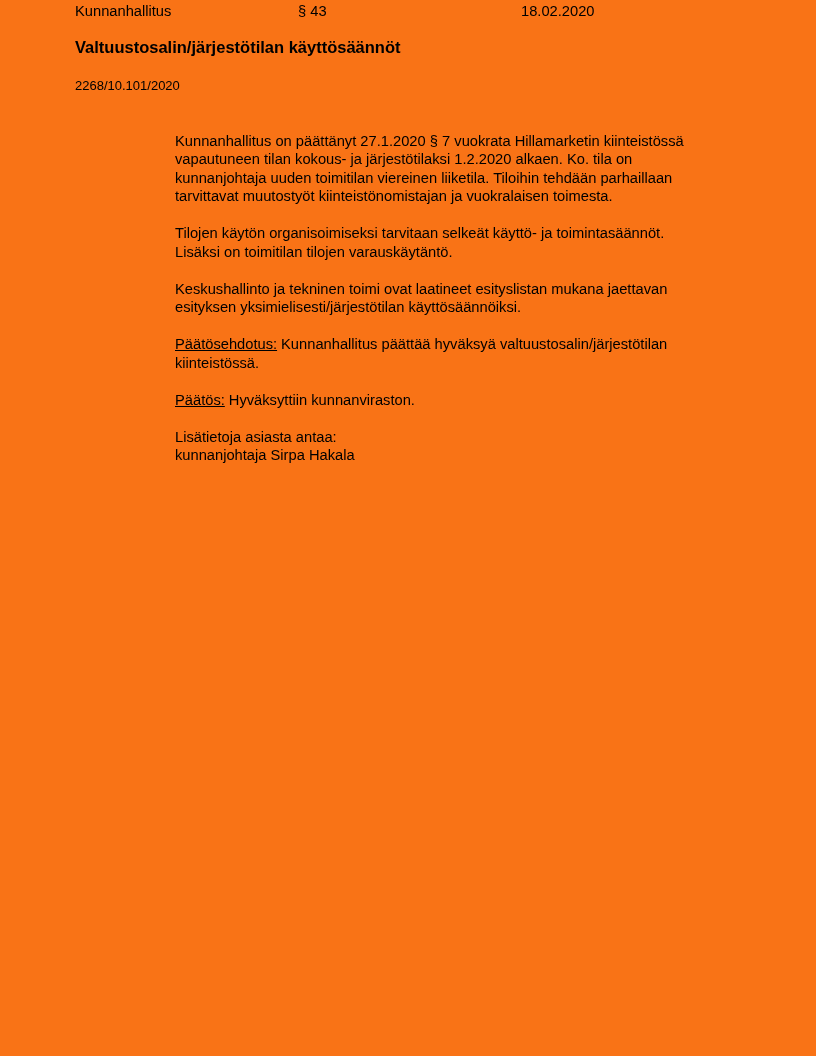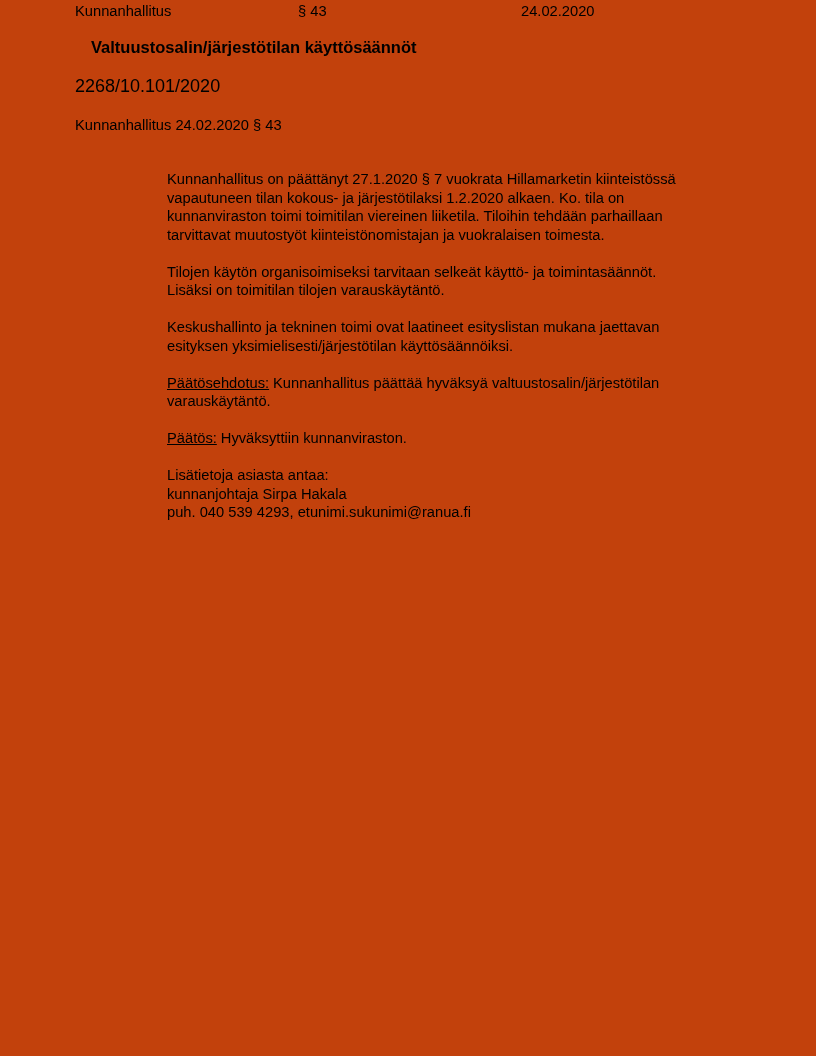--- a/index.html
+++ b/index.html
@@ -14,110 +14,108 @@
     overflow: hidden;
     font-family: "Liberation Sans", sans-serif;
     color: #000000;
     -webkit-font-smoothing: antialiased;
   }
   .doc {
     box-sizing: border-box;
     width: 816px;
     height: 1056px;
     padding: 2px 40px 0 75px;
-    background: #c2410c;
+    background: #f97316;
   }
   .header-row {
     display: flex;
     flex-direction: row;
     align-items: baseline;
     font-size: 14.7px;
     line-height: 18px;
   }
   .h-committee { display: inline-block; width: 223px; }
   .h-section   { display: inline-block; width: 223px; }
   .h-date      { display: inline-block; }
   .title {
-    margin: 16px 0 0 16px;
+    margin: 16px 0 0 0;
     font-size: 16.5px;
     font-weight: bold;
     line-height: 22px;
   }
   .case-number {
     margin-top: 19px;
-    font-size: 18px;
+    font-size: 13px;
     line-height: 18.5px;
   }
   .subheading {
     margin-top: 20px;
     font-size: 14.7px;
     line-height: 18.5px;
   }
   .body-block {
     margin-top: 36px;
     margin-left: 88px;
     width: 572px;
     font-size: 14.7px;
     line-height: 18.5px;
   }
-  .para { margin: 4px; }
+  .para { margin: 12px; }
   .para + .para { margin-top: 18.5px; }
   .line { display: block; white-space: nowrap; }
   .lead {
     font-weight: normal;
     text-decoration: underline;
     margin-right: 4px;
   }
 </style>
 </head>
 <body>
 
 <div class="doc">
 
   <div class="header-row">
     <span class="h-committee">Kunnanhallitus</span>
     <span class="h-section">§ 43</span>
-    <span class="h-date">24.02.2020</span>
+    <span class="h-date">18.02.2020</span>
   </div>
 
   <h1 class="title">Valtuustosalin/järjestötilan käyttösäännöt</h1>
 
   <div class="case-number">2268/10.101/2020</div>
 
-  <div class="subheading">Kunnanhallitus 24.02.2020 § 43</div>
 
   <div class="body-block">
 
     <div class="para">
       <span class="line">Kunnanhallitus on päättänyt 27.1.2020 § 7 vuokrata Hillamarketin kiinteistössä</span>
       <span class="line">vapautuneen tilan kokous- ja järjestötilaksi 1.2.2020 alkaen. Ko. tila on</span>
-      <span class="line">kunnanviraston toimi toimitilan viereinen liiketila. Tiloihin tehdään parhaillaan</span>
+      <span class="line">kunnanjohtaja uuden toimitilan viereinen liiketila. Tiloihin tehdään parhaillaan</span>
       <span class="line">tarvittavat muutostyöt kiinteistönomistajan ja vuokralaisen toimesta.</span>
     </div>
 
     <div class="para">
       <span class="line">Tilojen käytön organisoimiseksi tarvitaan selkeät käyttö- ja toimintasäännöt.</span>
       <span class="line">Lisäksi on toimitilan tilojen varauskäytäntö.</span>
     </div>
 
     <div class="para">
       <span class="line">Keskushallinto ja tekninen toimi ovat laatineet esityslistan mukana jaettavan</span>
       <span class="line">esityksen yksimielisesti/järjestötilan käyttösäännöiksi.</span>
     </div>
 
     <div class="para">
       <span class="line"><span class="lead">Päätösehdotus:</span><span>Kunnanhallitus päättää hyväksyä valtuustosalin/järjestötilan</span></span>
-      <span class="line">varauskäytäntö.</span>
+      <span class="line">kiinteistössä.</span>
     </div>
 
     <div class="para">
       <span class="line"><span class="lead">Päätös:</span><span>Hyväksyttiin kunnanviraston.</span></span>
     </div>
 
     <div class="para">
       <span class="line">Lisätietoja asiasta antaa:</span>
       <span class="line">kunnanjohtaja Sirpa Hakala</span>
-      <span class="line">puh. 040 539 4293, etunimi.sukunimi@ranua.fi</span>
     </div>
 
   </div>
 
 </div>
 
 </body></html>

